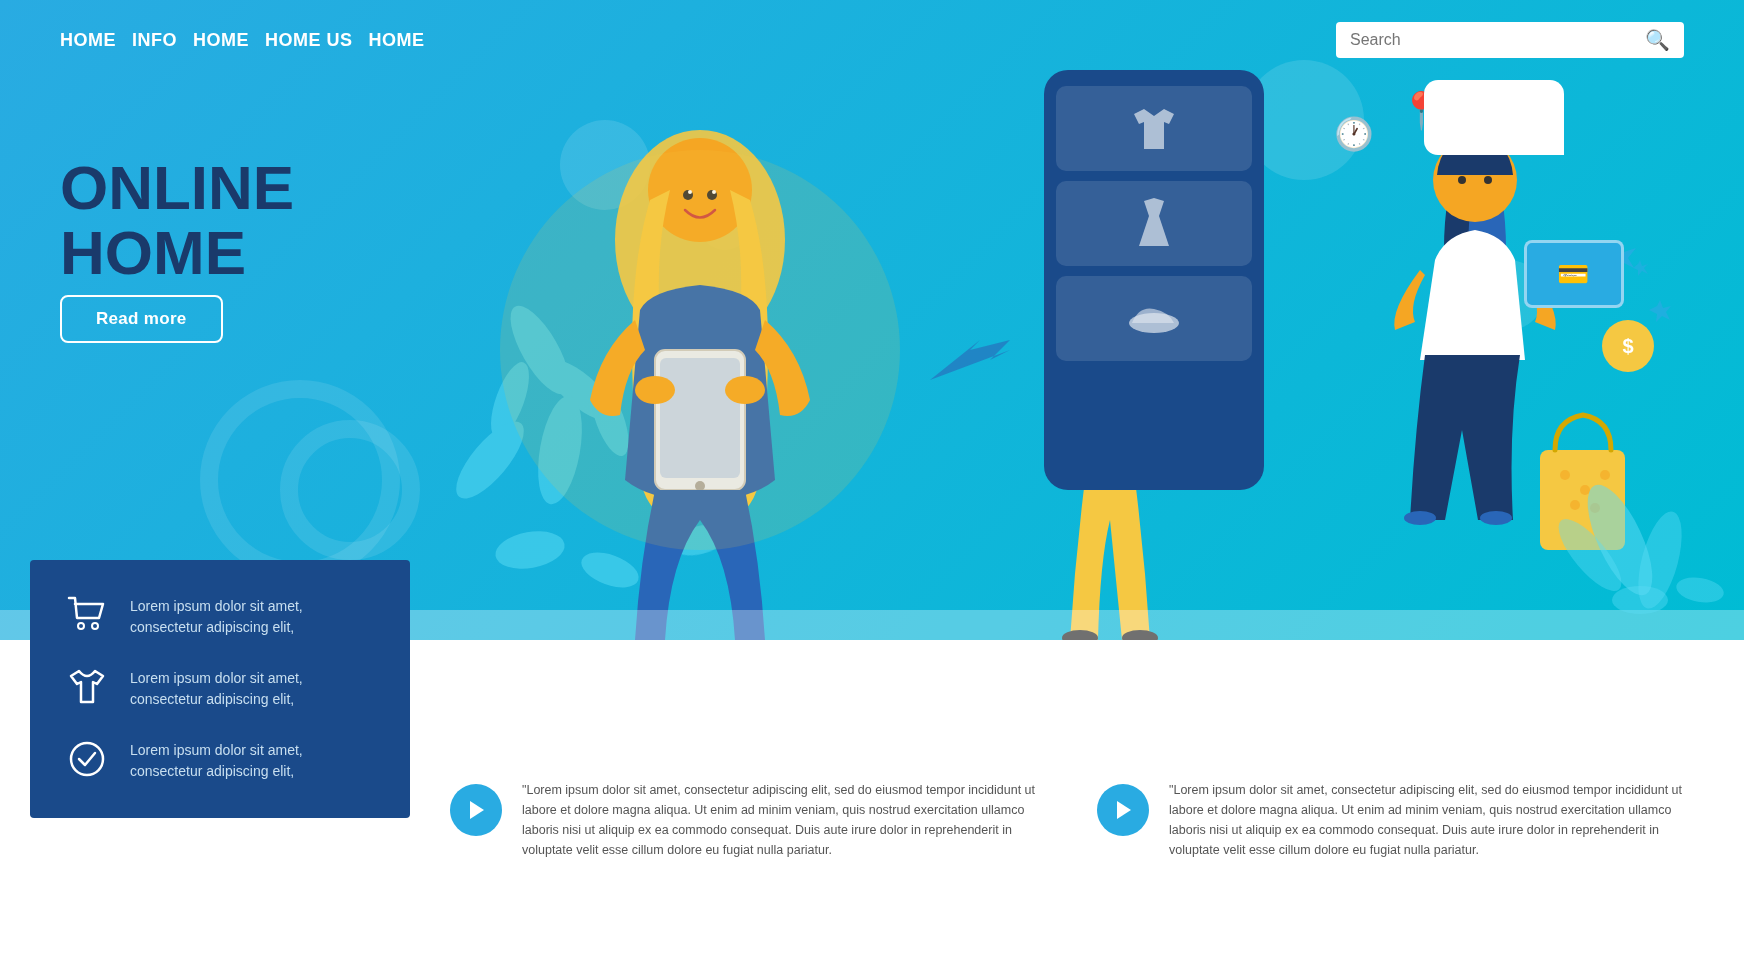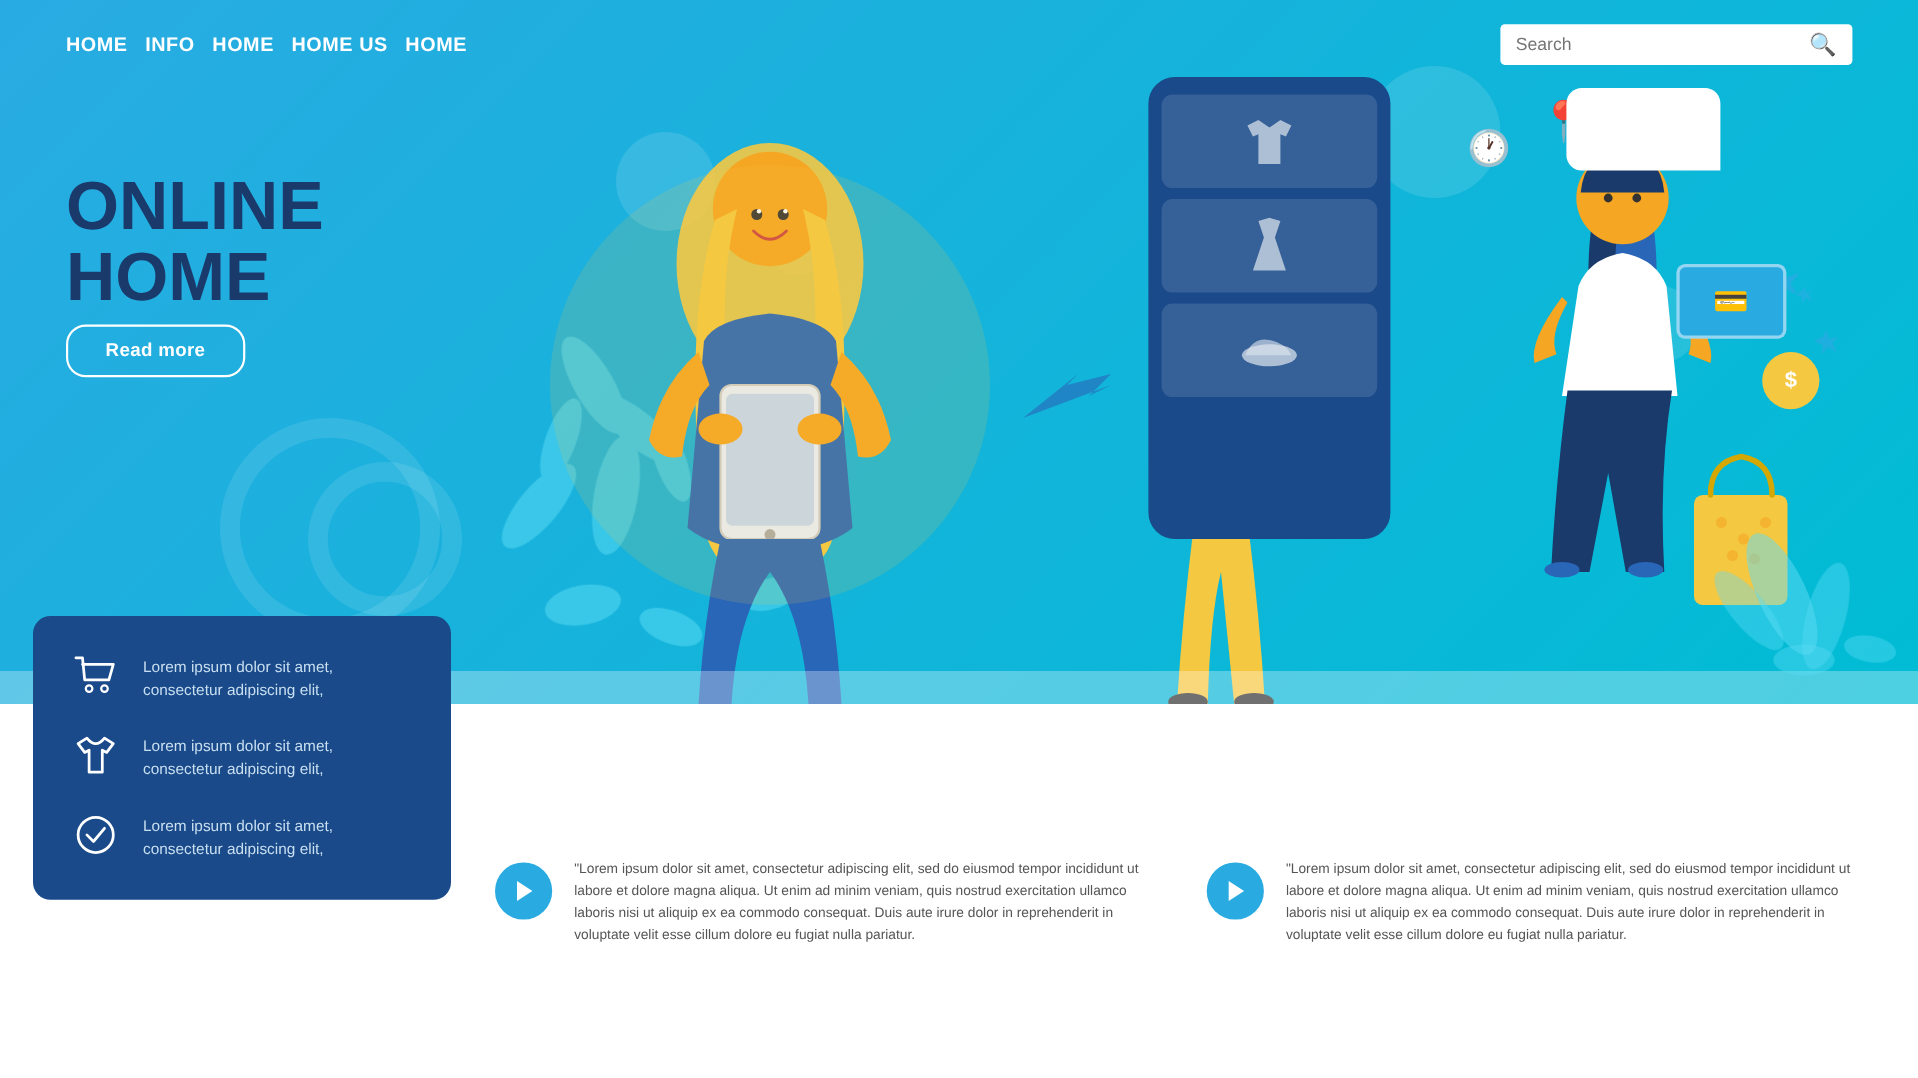--- a/index.html
+++ b/index.html
@@ -33,21 +33,21 @@
       font-size: 18px;
       letter-spacing: 0.5px;
     }
     .nav-search {
       margin-left: auto;
       display: flex;
       align-items: center;
       background: #fff;
       border-radius: 4px;
       padding: 6px 14px;
-      width: 320px;
+      width: 348px;
     }
     .nav-search input {
       border: none;
       outline: none;
       font-size: 16px;
       color: #999;
       width: 100%;
       background: transparent;
     }
     .nav-search .search-icon-wrap {
@@ -117,21 +117,21 @@
       line-height: 1.6;
       margin-bottom: 30px;
       max-width: 390px;
     }
     .read-more-btn {
       display: inline-block;
       border: 2.5px solid #fff;
       color: #fff;
       background: transparent;
       padding: 12px 34px;
-      border-radius: 18px;
+      border-radius: 8px;
       font-size: 17px;
       font-weight: 600;
       cursor: pointer;
       letter-spacing: 0.3px;
     }
 
     
     .phone-card {
       position: absolute;
       right: 480px;
@@ -235,21 +235,21 @@
       display: flex;
     }
 
     
     .info-card {
       position: absolute;
       left: 30px;
       top: -80px;
       width: 380px;
       background: #1a4a8a;
-      border-radius: 16px;
+      border-radius: 4px;
       padding: 36px 32px;
       z-index: 10;
       display: flex;
       flex-direction: column;
       gap: 30px;
     }
     .info-item {
       display: flex;
       align-items: flex-start;
       gap: 18px;

